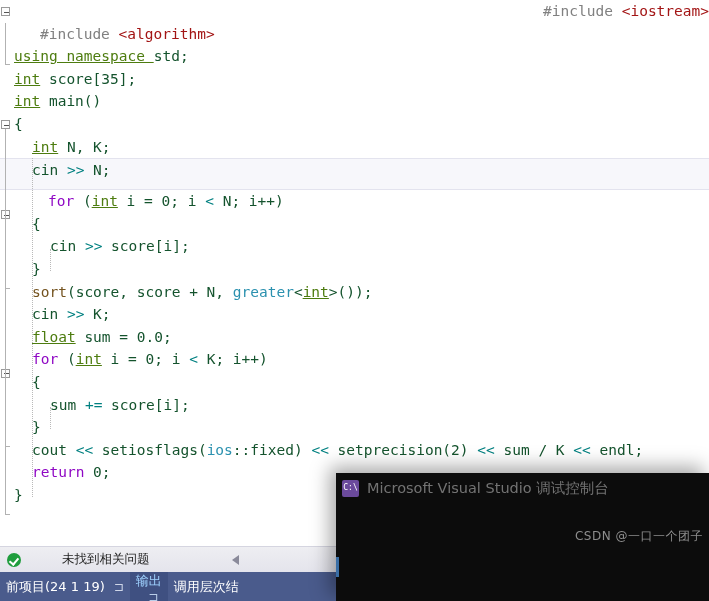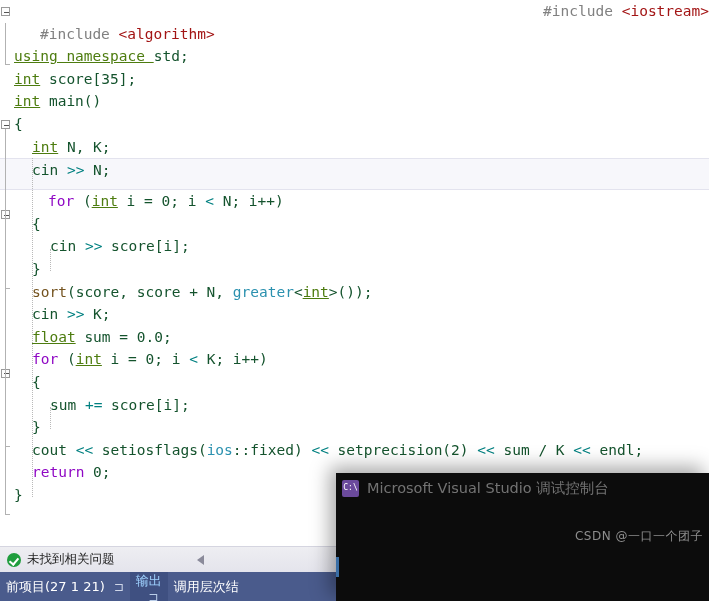--- a/index.html
+++ b/index.html
@@ -91,21 +91,21 @@
     position:relative;flex:0 0 auto;
   }
   #problem-bar .ok-icon::after {
     content:"";
     position:absolute;left:3.5px;top:3px;
     width:4px;height:7px;
     border-right:2px solid #fff;
     border-bottom:2px solid #fff;
     transform:rotate(40deg);
   }
-  #problem-bar .ptext { font-family:"DejaVu Sans", sans-serif; font-size:12.5px; }
+  #problem-bar .ptext { font-family:"DejaVu Sans", sans-serif; font-size:12.5px;margin-left:35px; }
   #problem-bar .left-tri {
     margin-left:82px;
     width:0;height:0;
     border-top:5px solid transparent;
     border-bottom:5px solid transparent;
     border-right:7px solid #8a8a9a;
     cursor:pointer;
   }
 
   
@@ -240,21 +240,21 @@
   </div>
 
 <div id="problem-bar">
   <div class="ok-icon"></div>
   <div class="ptext">未找到相关问题</div>
   <div class="left-tri"></div>
 </div>
 
 <div id="tabbar">
     <div class="tab">
-      <span>前项目(27 1 21)</span>
+      <span>前项目(24 1 19)</span>
       <span class="pin">⊐</span>
     </div>
     <div class="tab active">
       <span>输出</span>
       <span class="pin">⊐</span>
       <span class="close">✕</span>
     </div>
     <div class="tab">
       <span>调用层次结</span>
     </div>

